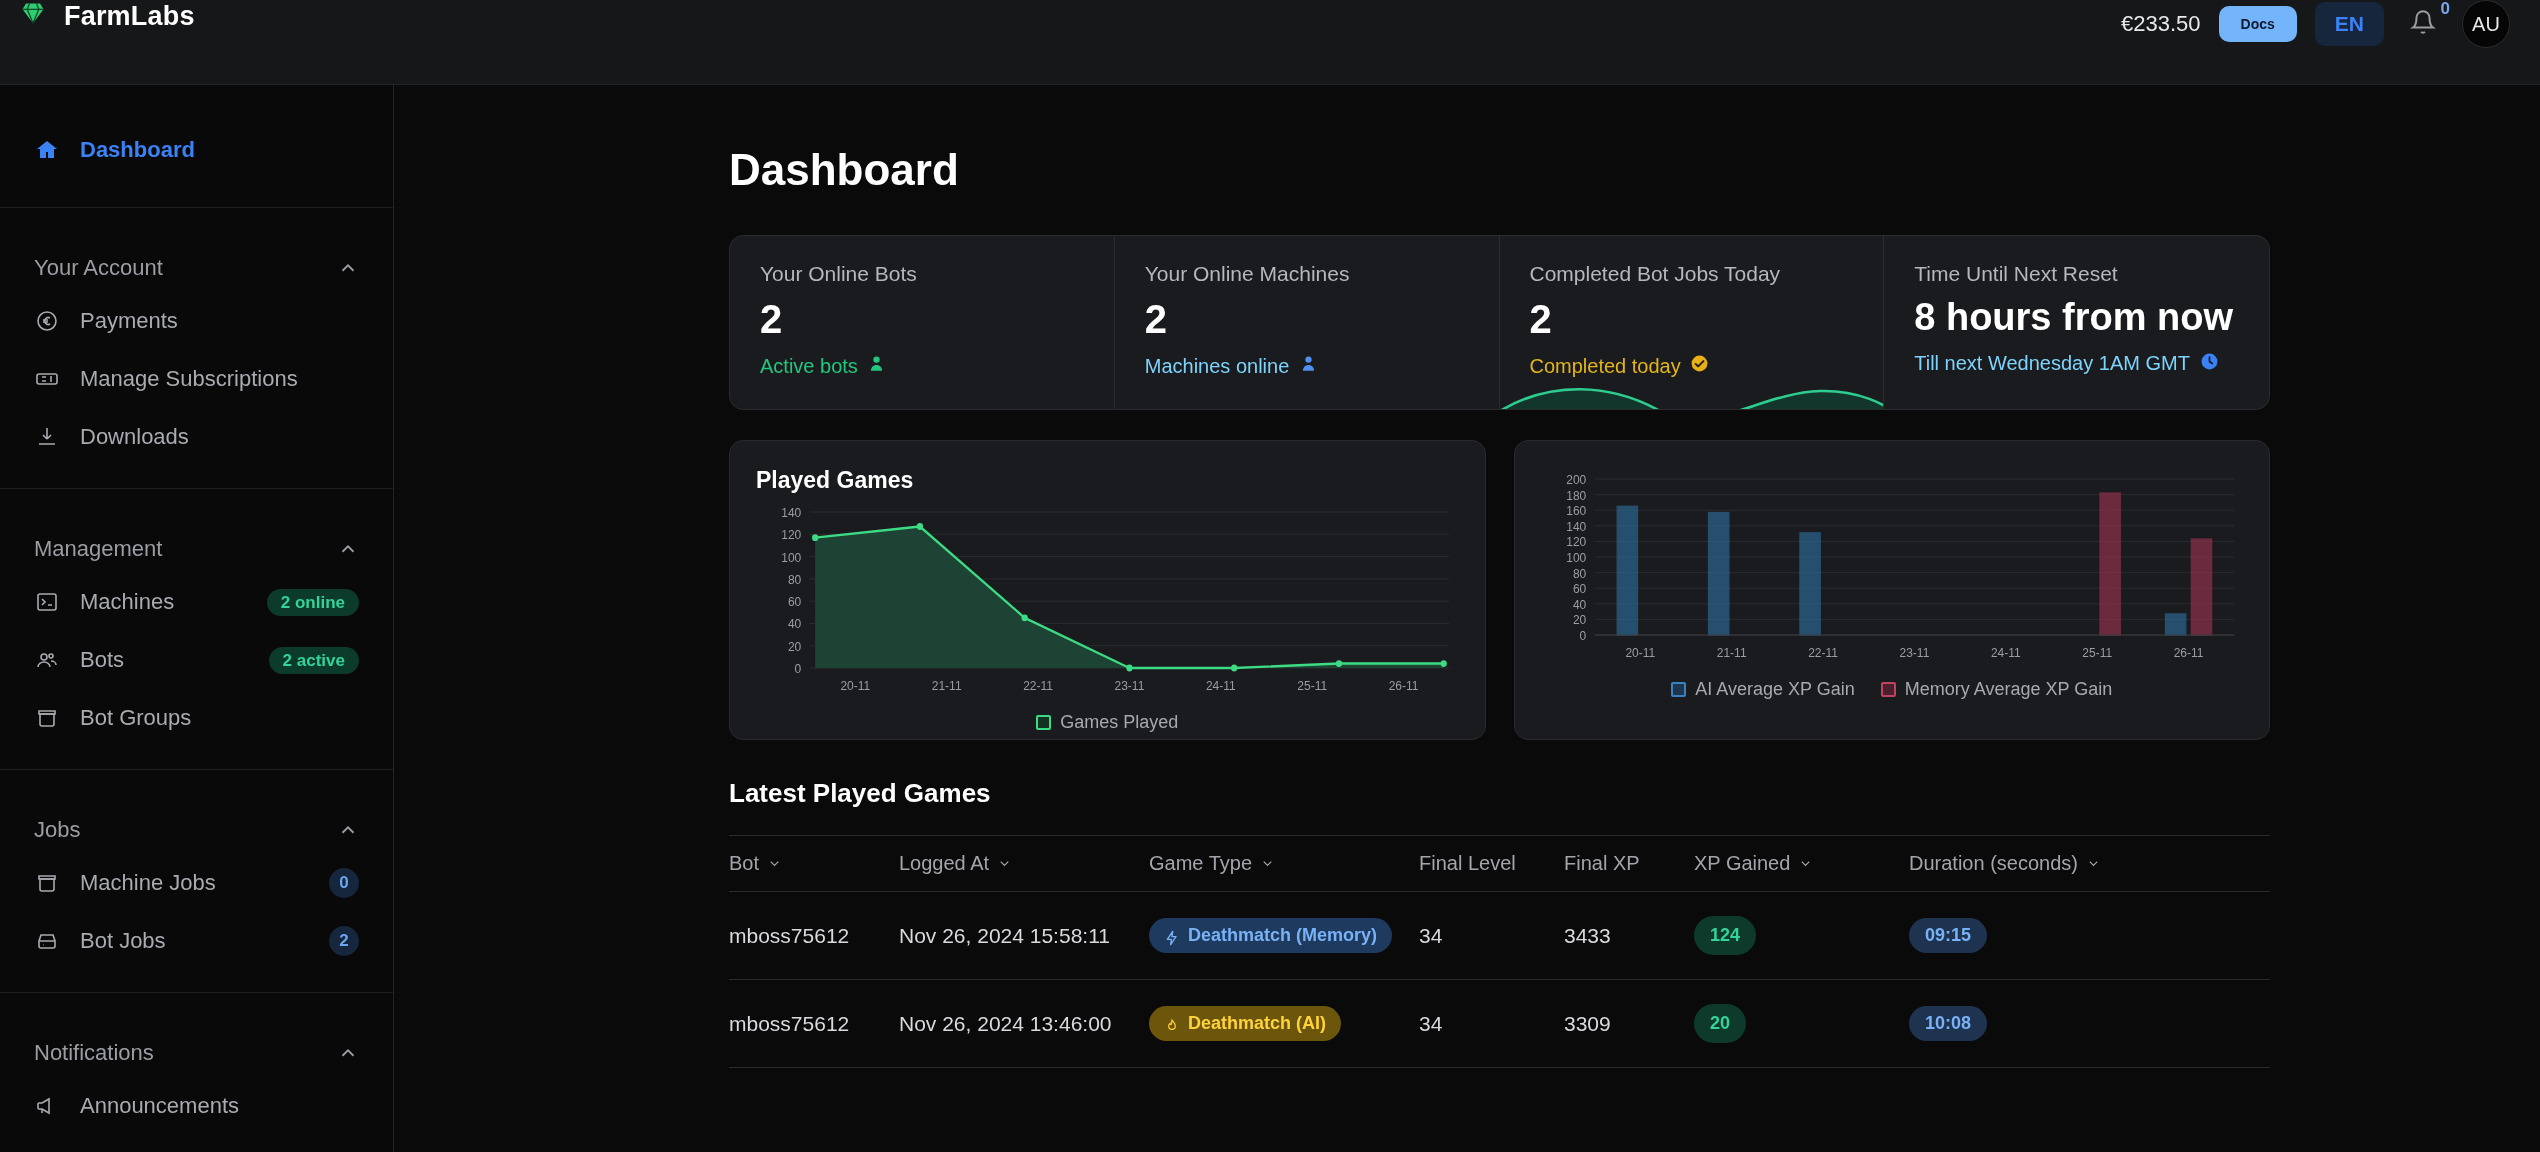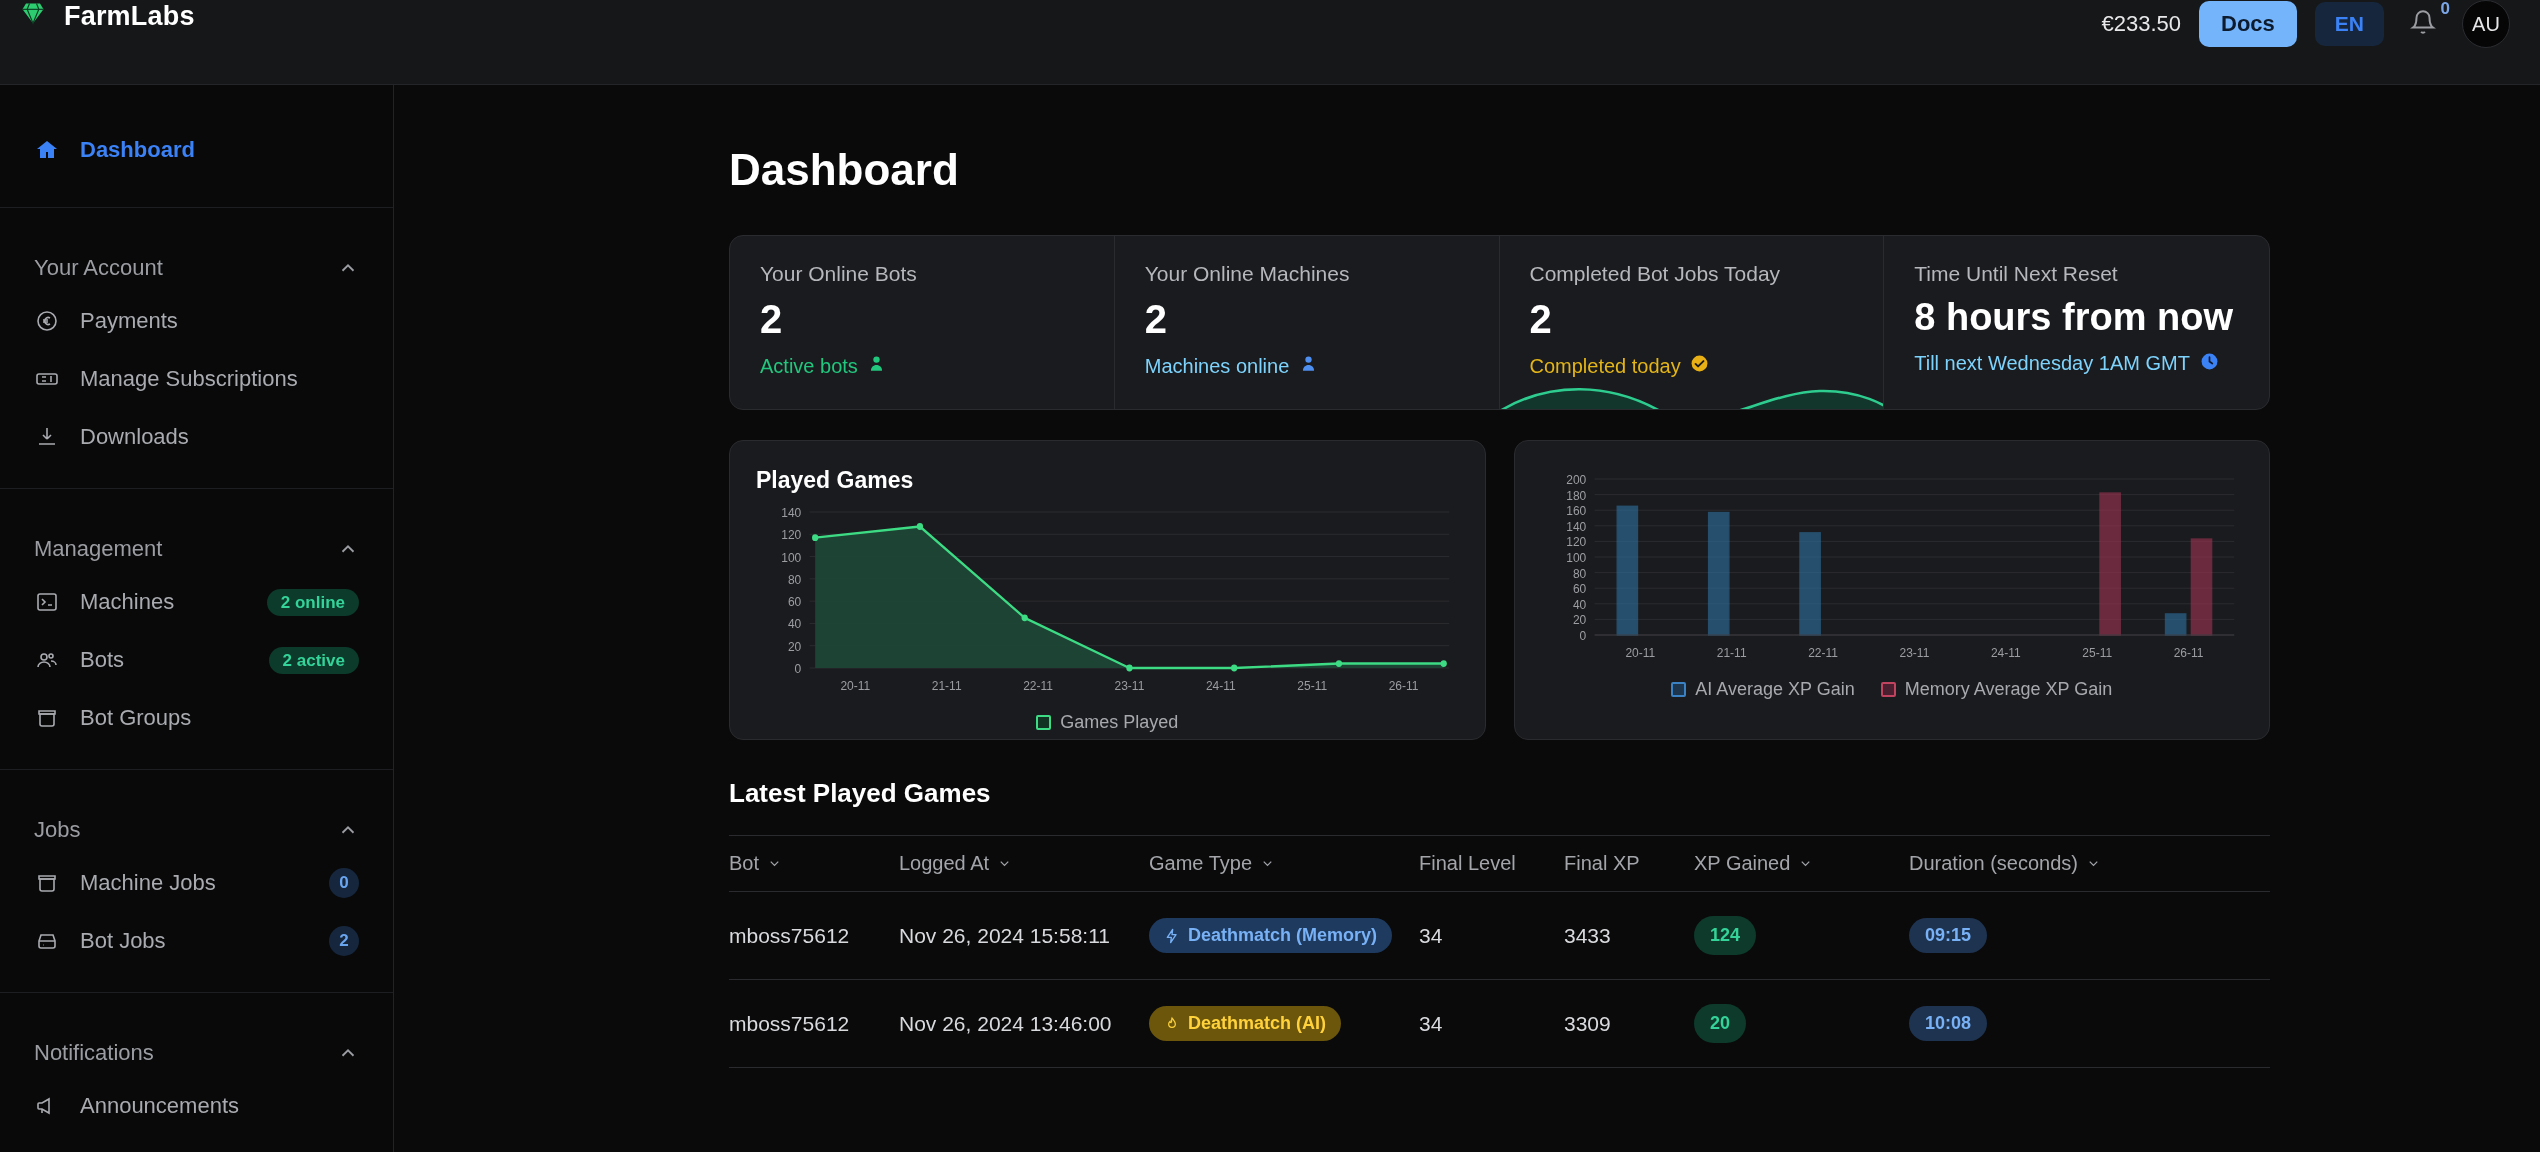--- a/index.html
+++ b/index.html
@@ -18,21 +18,21 @@
     border-bottom: 1px solid #242528;
     display: flex; align-items: flex-start;
     padding: 0 30px 0 18px;
   }
   .brand { display: flex; align-items: center; gap: 16px; }
   .brand-name { color: #ffffff; font-size: 27px; font-weight: bold; letter-spacing: .2px; }
   .topbar-spacer { flex: 1 1 auto; }
   .topbar-right { display: flex; align-items: center; gap: 18px; }
   .balance { color: #e8e8ea; font-size: 22px; }
   .docs-btn {
-    background: #74b4fb; color: #0d1b2e; font-size: 22px; font-weight: 600;
+    background: #74b4fb; color: #0d1b2e; font-size: 14px; font-weight: 600;
     border: none; border-radius: 10px; padding: 10px 22px; cursor: pointer;
     font-family: inherit;
   }
   .en-btn {
     background: #16273d; color: #3b82f6; font-size: 21px; font-weight: 600;
     border: none; border-radius: 10px; padding: 10px 20px; cursor: pointer;
     font-family: inherit;
   }
   .bell-wrap { position: relative; width: 42px; height: 42px; display: flex; align-items: center; justify-content: center; cursor: pointer; }
   .bell-badge {
@@ -127,21 +127,21 @@
   }
   table.games th .th-in { display: inline-flex; align-items: center; gap: 8px; cursor: pointer; }
   table.games td { color: #d9dadd; font-size: 21px; padding: 24px 0; border-bottom: 1px solid #2a2b2f; white-space: nowrap; }
   .c-bot { width: 170px; }
   .c-log { width: 250px; }
   .c-type { width: 270px; }
   .c-lvl { width: 145px; }
   .c-fxp { width: 130px; }
   .c-xpg { width: 215px; }
   .chip {
-    display: inline-flex; align-items: center; gap: 8px;
+    display: inline-flex; align-items: flex-end; gap: 8px;
     border-radius: 999px; padding: 7px 15px; font-size: 18px; font-weight: 600;
   }
   .chip-blue { background: #1e3a5f; color: #78b1f5; }
   .chip-gold { background: #6b560c; color: #ffd23c; }
   .pill-green { display: inline-flex; align-items: center; justify-content: center; background: #0d3a2b; color: #34d399; border-radius: 999px; padding: 9px 16px; font-size: 18px; font-weight: 600; }
   .pill-blue  { display: inline-flex; align-items: center; justify-content: center; background: #1e3350; color: #78b1f5; border-radius: 999px; padding: 7px 16px; font-size: 18px; font-weight: 600; }
 </style>
 </head>
 <body>
 

